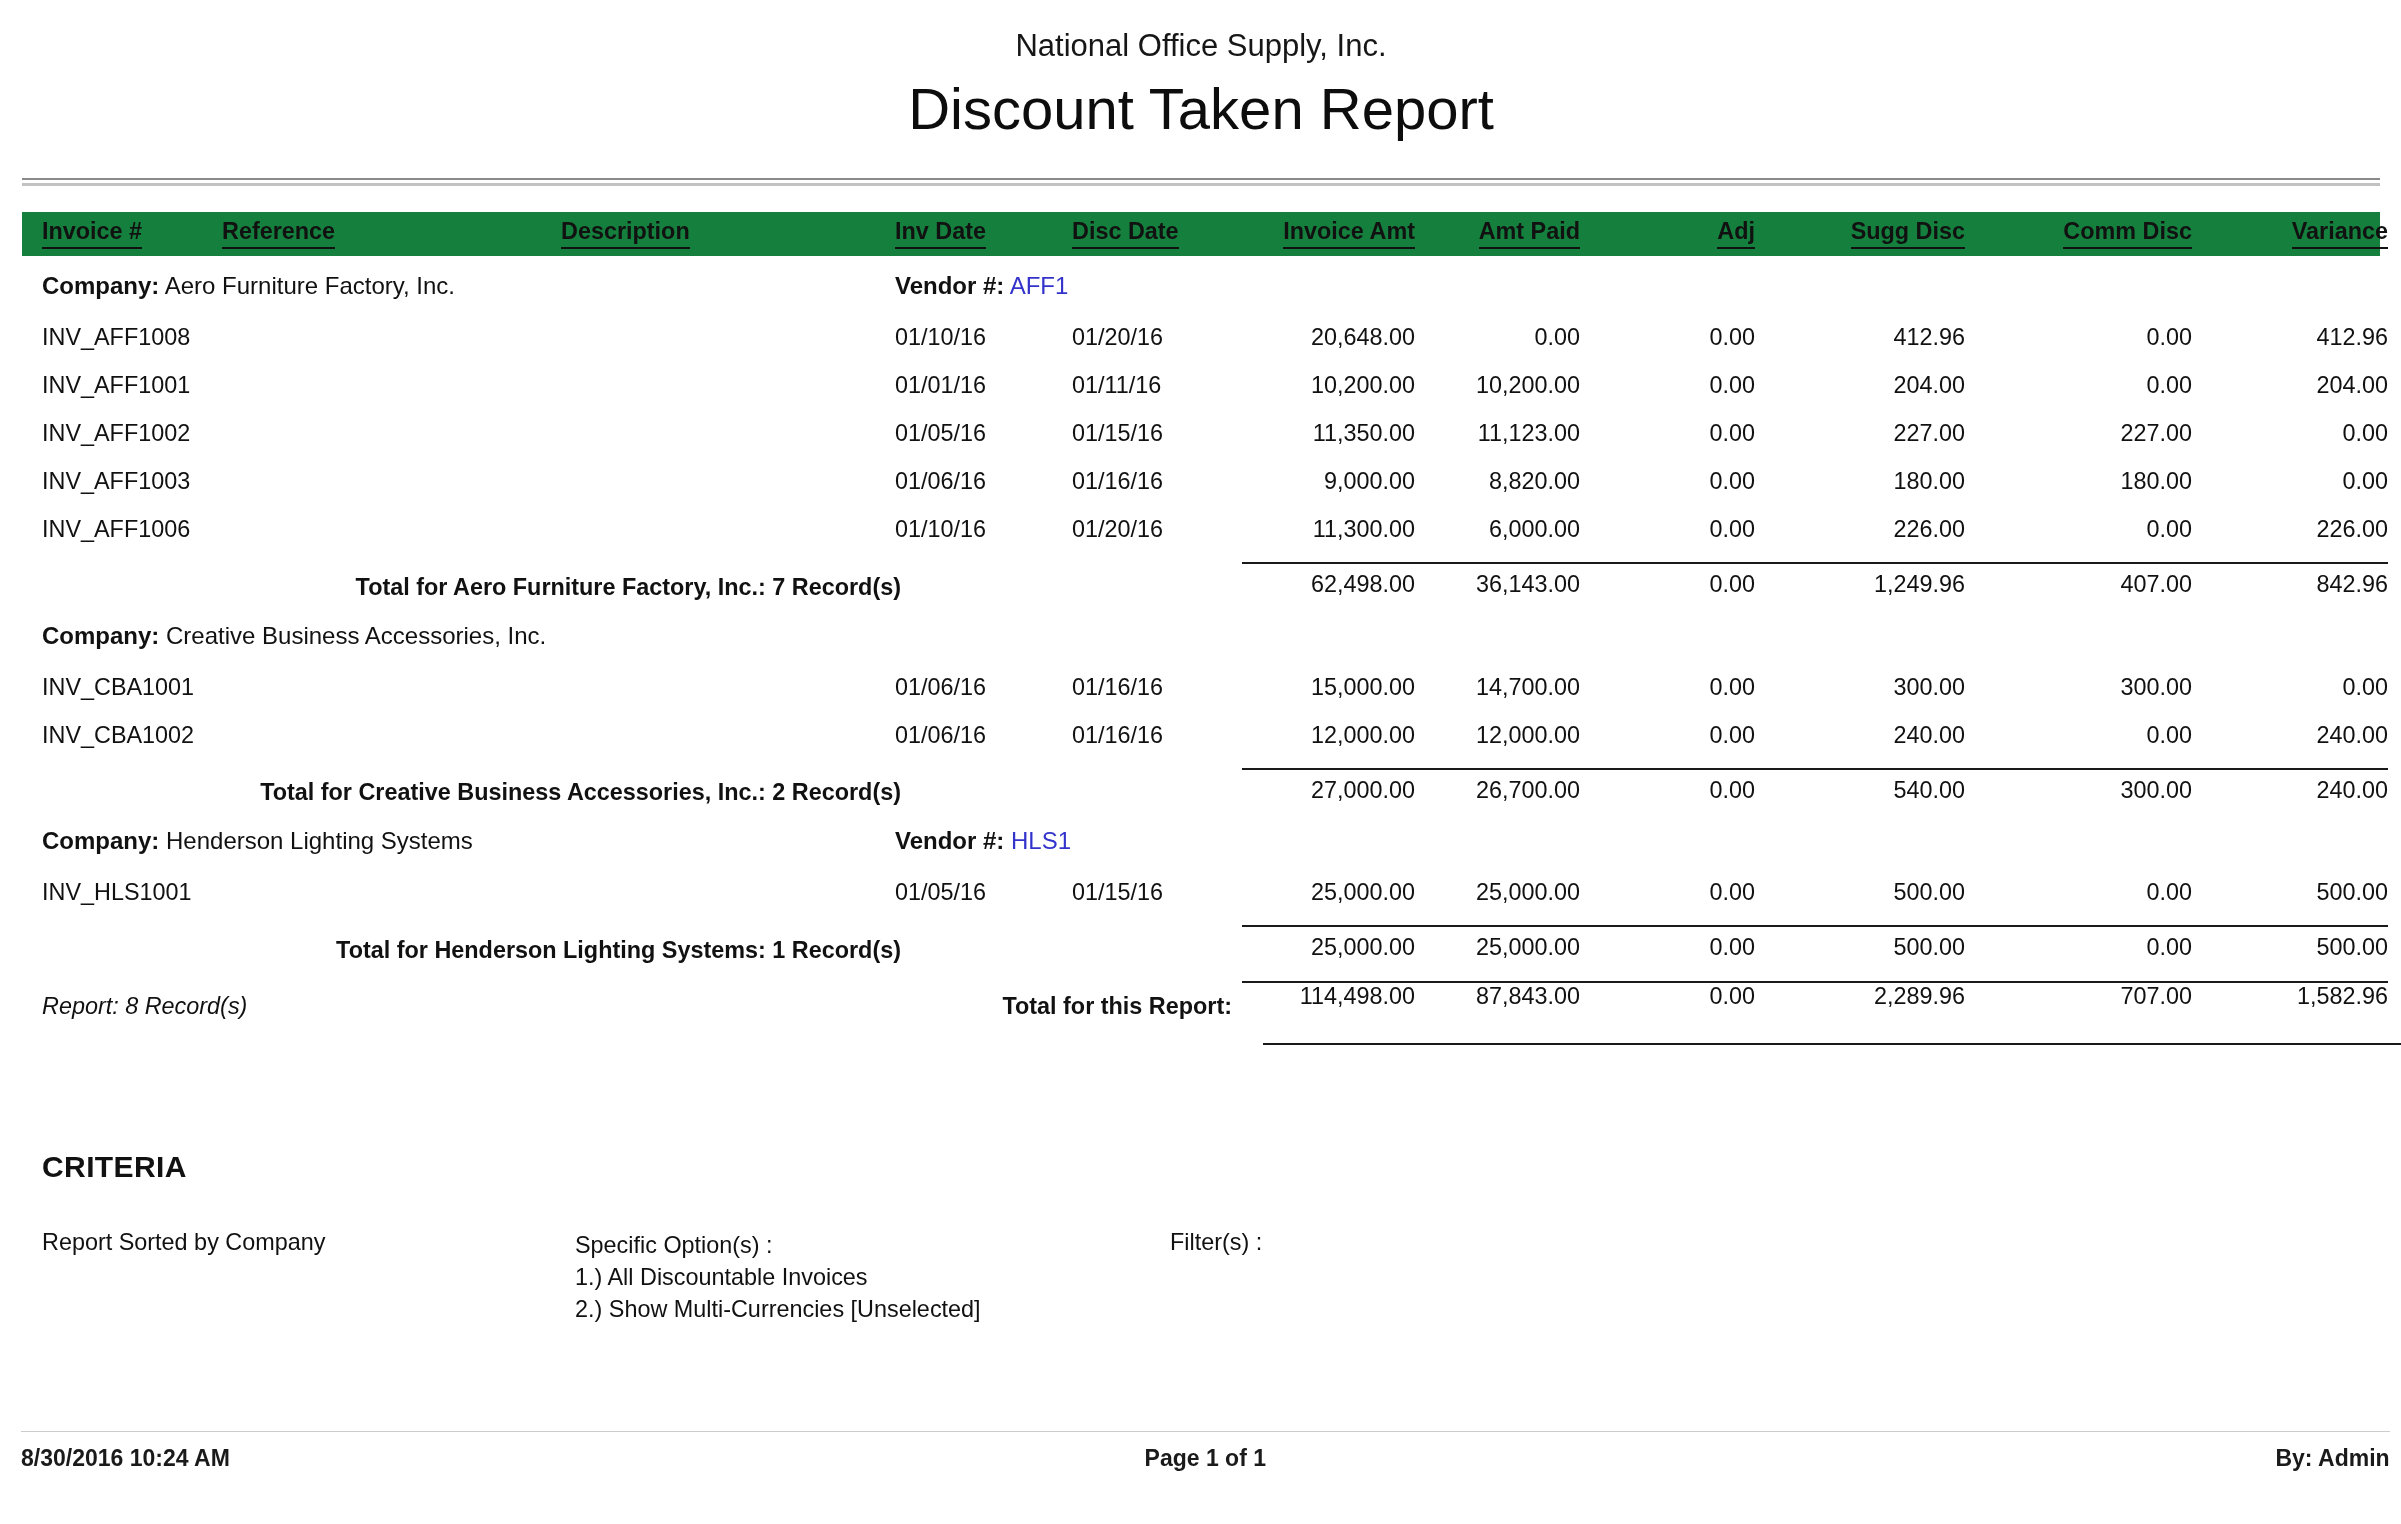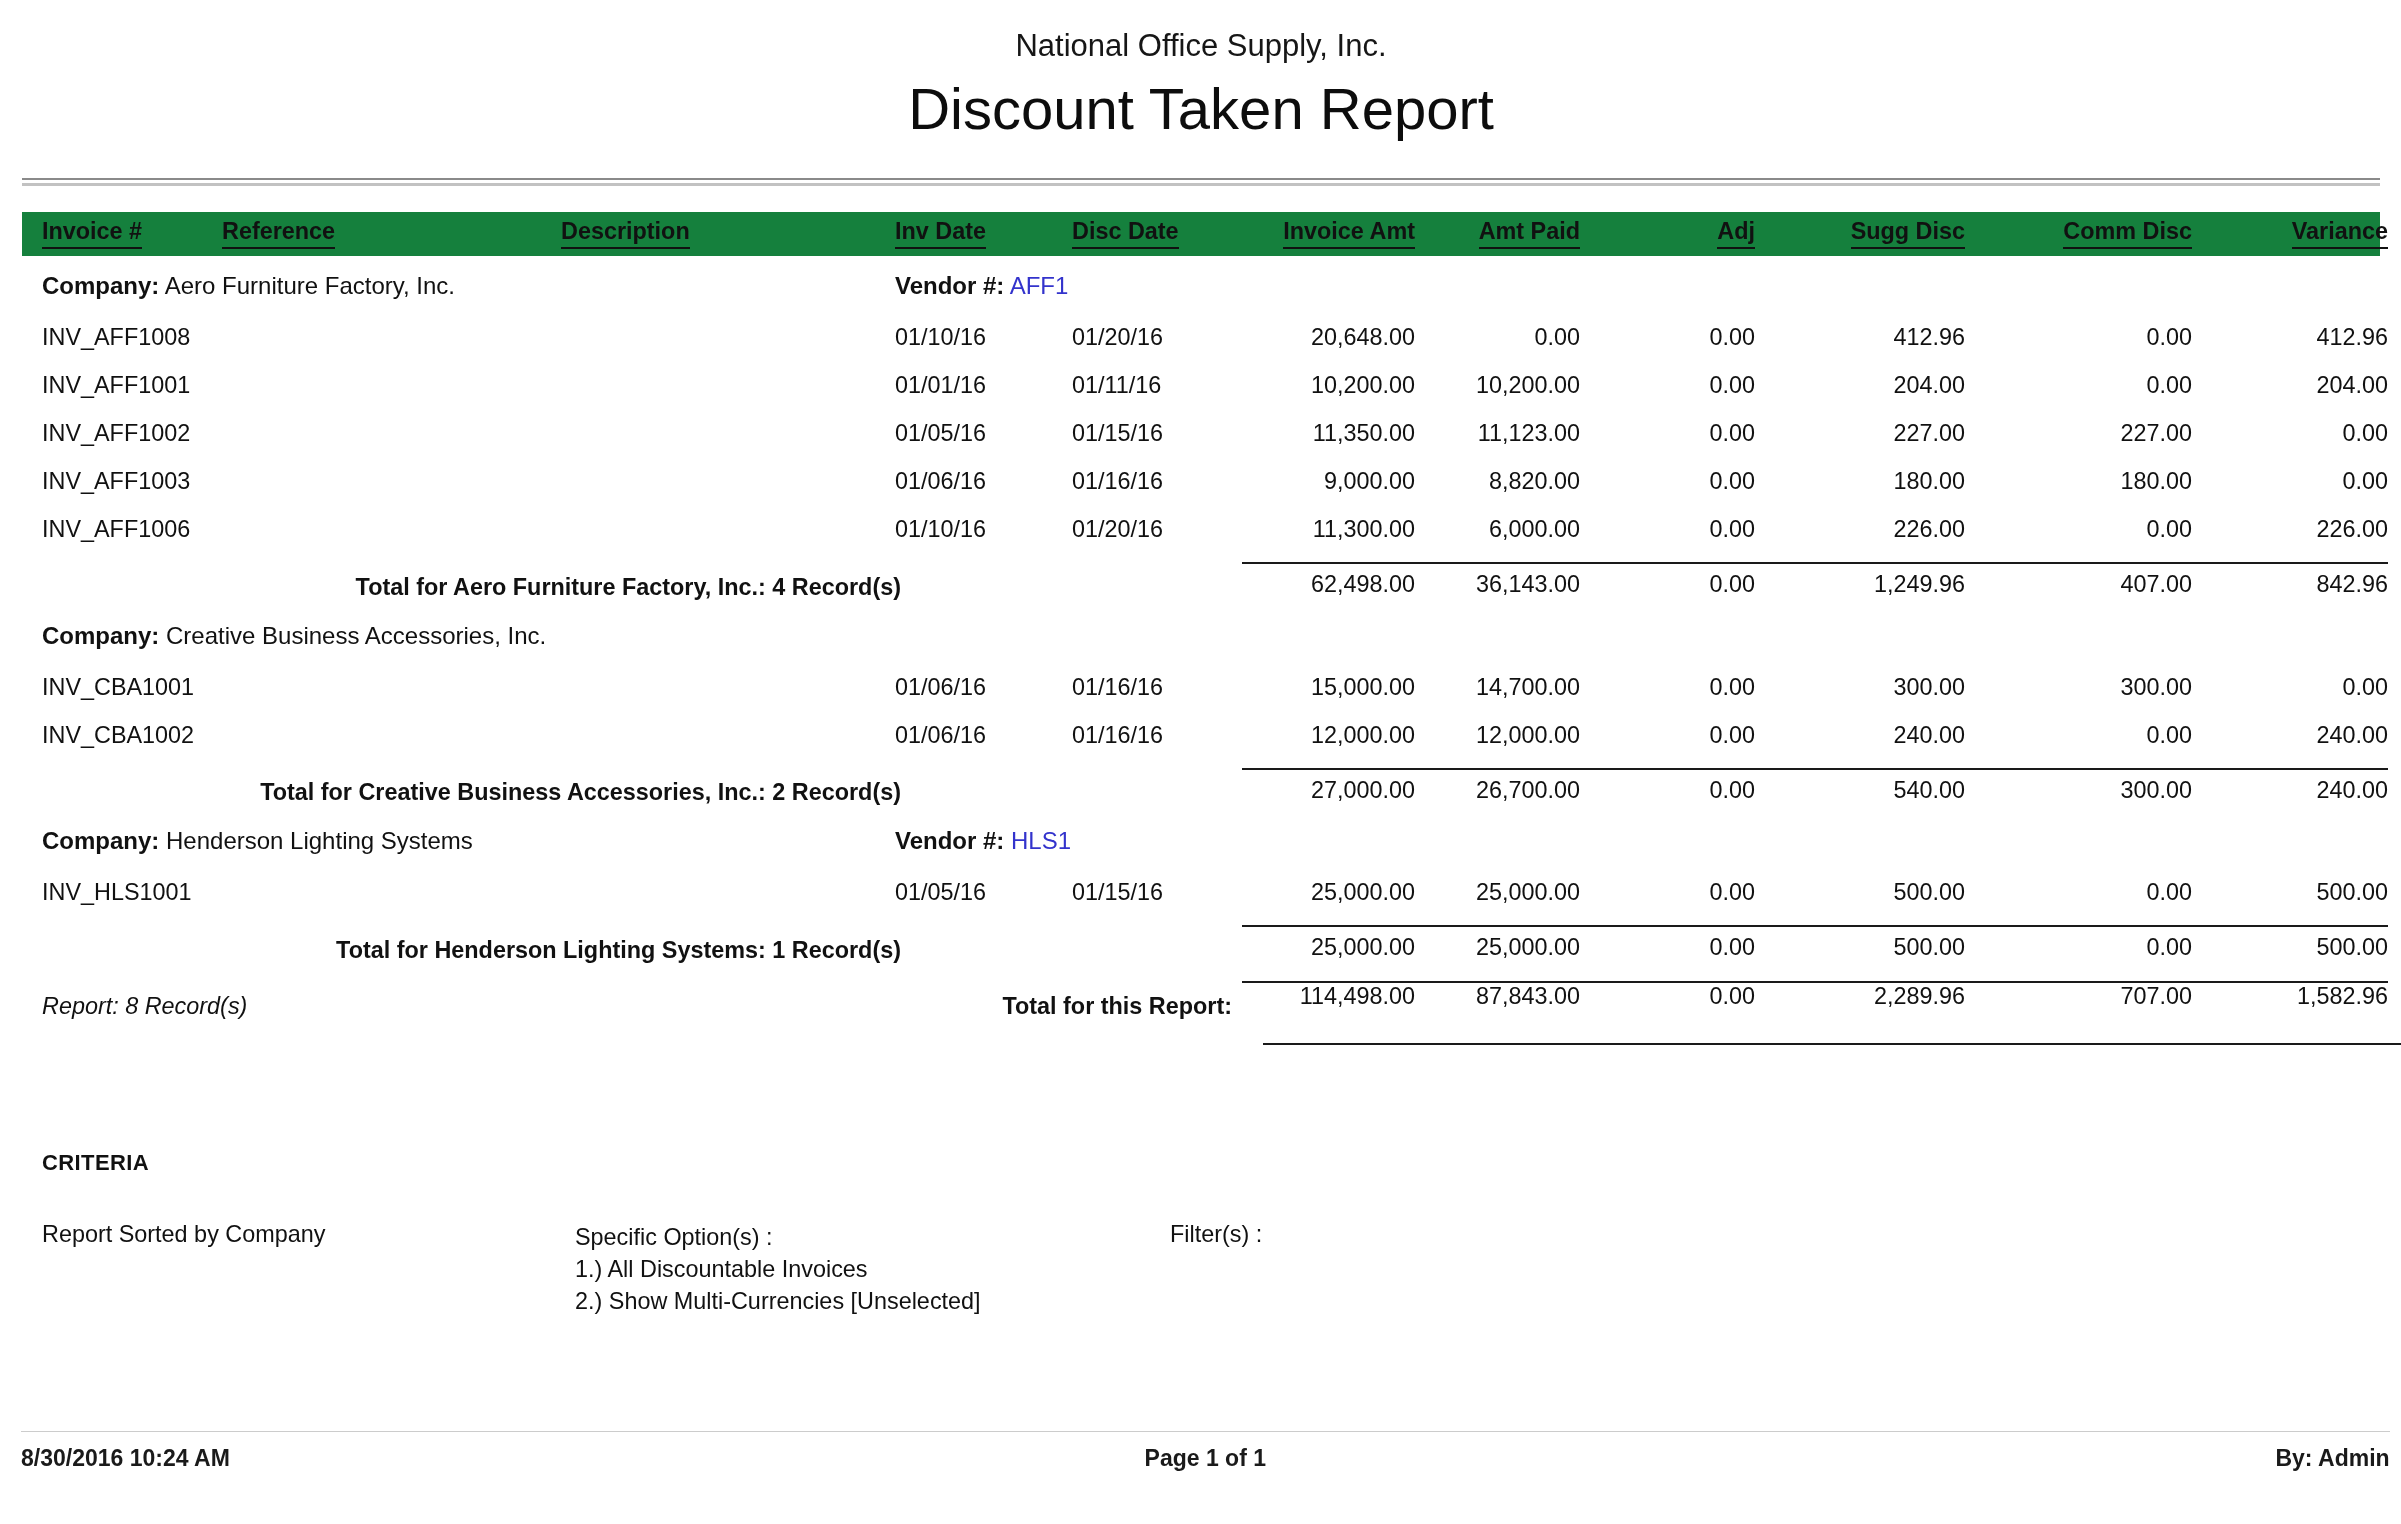--- a/index.html
+++ b/index.html
@@ -72,21 +72,21 @@
   .report-row .tnum {
     border-top: 2.1px solid #1a1a1a; height: 44px; font-weight: 400;
   }
   .report-bottom-rule {
     margin-left: 1241px; width: 1146px;
     border-top: 2.1px solid #1a1a1a; margin-top: 18.4px;
   }
 
   
   .criteria { margin-top: 105px; padding-left: 20px; }
-  .criteria-heading { font-size: 22px; font-weight: 700; letter-spacing: 0.4px; }
+  .criteria-heading { font-size: 30px; font-weight: 700; letter-spacing: 0.4px; }
   .criteria-grid {
     margin-top: 45px; display: grid;
     grid-template-columns: 533px 595px auto;
     font-size: 23.4px; align-items: start;
   }
   .criteria-options div { line-height: 32px; }
   .criteria-options .opt-label { line-height: 32px; }
 
   
   .footer {
@@ -185,21 +185,21 @@
       <div class="col6 num">11,300.00</div>
       <div class="col7 num">6,000.00</div>
       <div class="col8 num">0.00</div>
       <div class="col9 num">226.00</div>
       <div class="col10 num">0.00</div>
       <div class="col11 num">226.00</div>
     </div>
   </div>
 
   <div class="grid total-row">
-    <div class="total-label">Total for Aero Furniture Factory, Inc.: 4 Record(s)</div>
+    <div class="total-label">Total for Aero Furniture Factory, Inc.: 7 Record(s)</div>
     <div class="col6 num tnum">62,498.00</div>
     <div class="col7 num tnum">36,143.00</div>
     <div class="col8 num tnum">0.00</div>
     <div class="col9 num tnum">1,249.96</div>
     <div class="col10 num tnum">407.00</div>
     <div class="col11 num tnum">842.96</div>
   </div>
 
   <div class="grid company-row">
     <div class="company-cell">

